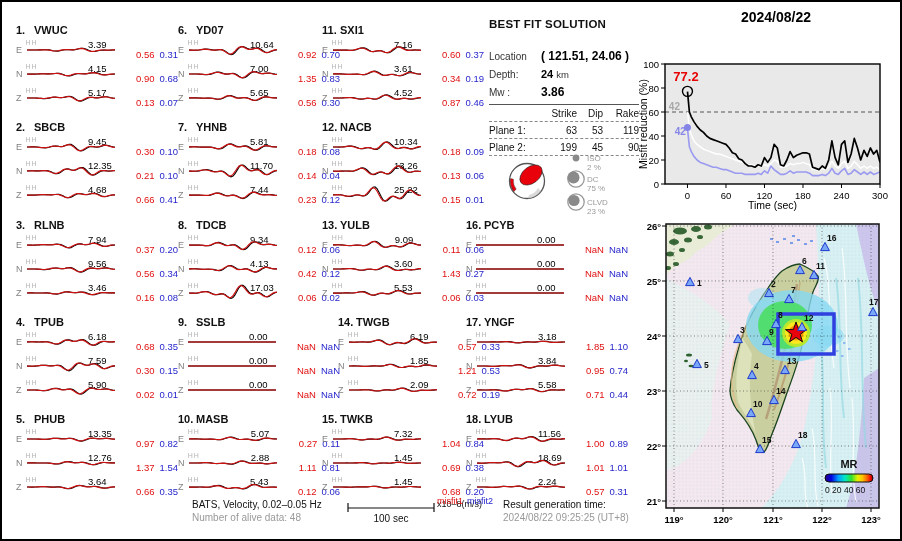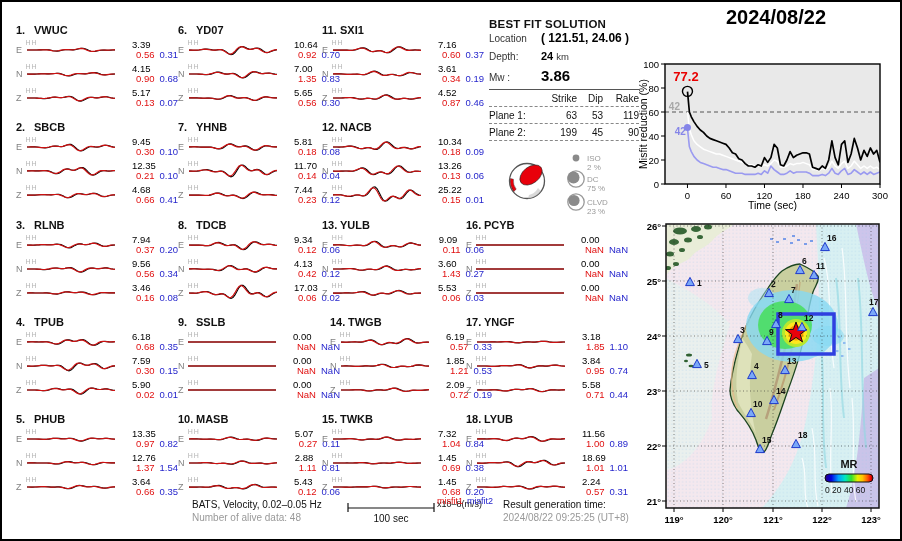--- a/index.html
+++ b/index.html
@@ -9,41 +9,41 @@
   
   .station{position:absolute;width:162px;}
   .shead{font-size:11px;font-weight:bold;height:14px;white-space:nowrap;}
   .snum{display:inline-block;width:18px;}
   .srow{display:flex;align-items:center;height:24px;}
   .comp{width:13px;font-size:9px;color:#808080;}
   .trace{position:relative;width:92px;height:24px;}
   .chan{position:absolute;left:1px;top:1px;font-size:7px;color:#b5b5b5;letter-spacing:1px;}
   .trace svg{position:absolute;left:0;top:0;}
   .nums{margin-left:3px;font-size:9.5px;line-height:10px;white-space:nowrap;}
-  .amp{color:#000;margin-left:44px;}
+  .amp{color:#000;}
   .m1{color:#e01010;margin-right:5px;margin-left:48px;}
   .m2{color:#2626cc;}
   
   #solution{left:487px;top:16px;width:152px;}
-  .sol-title{font-weight:bold;font-size:11.5px;margin-bottom:1px;letter-spacing:.2px;}
+  .sol-title{font-weight:bold;font-size:11.5px;margin-bottom:19px;letter-spacing:.2px;}
   .sol-row{font-size:10px;margin-bottom:5px;color:#222;display:flex;align-items:baseline;}
   .sol-row .lab{width:52px;color:#333;}
   .loc-val{font-weight:bold;font-size:12px;color:#000;}
   .depth-val{font-weight:bold;font-size:11px;color:#000;margin-right:3px;}
   .unit{font-size:9.5px;color:#333;}
-  .mw-val{font-weight:bold;font-size:15px;color:#000;}
+  .mw-val{font-weight:bold;font-size:12px;color:#000;}
   .sol-table{width:150px;font-size:10px;margin-top:2px;}
   .trow{display:grid;grid-template-columns:50px 38px 26px 36px;padding:3px 0 2px 0;}
   .trow div{text-align:right;}
   .trow .rl{text-align:left;}
   .thead{border-top:1px solid #555;border-bottom:1px dashed #888;}
   .tdata{border-bottom:1px dashed #888;}
   
   #datetime{left:650px;top:6px;width:248px;text-align:center;font-weight:bold;
-    font-size:20px;line-height:19px;color:#000;}
+    font-size:14px;line-height:19px;color:#000;}
   
   .f-black{font-size:10px;color:#111;white-space:nowrap;}
   .f-gray{font-size:10px;color:#999;white-space:nowrap;}
   .f-small{font-size:9px;color:#111;white-space:nowrap;}
   .leg1{color:#e01010;font-size:9px;margin-right:4px;}
   .leg2{color:#2626cc;font-size:9px;}
   text{font-family:"Liberation Sans",sans-serif;}
 </style>
 </head>
 <body>
@@ -629,21 +629,21 @@
               <polyline points="2,12.1 4,12.1 6,12.1 8,12.1 10,12.1 12,12.0 14,11.9 16,11.9 18,11.9 20,12.0 22,12.0 24,11.8 26,11.5 28,11.0 30,10.7 32,10.6 34,10.9 36,11.8 38,12.8 40,13.8 42,14.3 44,14.1 46,13.5 48,12.8 50,12.3 52,12.2 54,12.5 56,12.8 58,12.9 60,12.4 62,11.6 64,10.6 66,9.7 68,9.4 70,9.7 72,10.5 74,11.6 76,12.5 78,13.0 80,12.9 82,12.6 84,12.3 86,12.2 88,12.1 90,12.1" fill="none" stroke="#000" stroke-width="1.1"></polyline>
               <polyline points="2,12.1 4,12.1 6,12.1 8,12.1 10,12.0 12,12.0 14,11.9 16,11.9 18,12.0 20,12.0 22,11.9 24,11.7 26,11.4 28,11.0 30,10.8 32,10.9 34,11.5 36,12.4 38,13.3 40,13.9 42,14.1 44,13.7 46,13.0 48,12.4 50,12.1 52,12.2 54,12.6 56,12.8 58,12.6 60,11.9 62,11.0 64,10.2 66,9.6 68,9.7 70,10.3 72,11.2 74,12.2 76,12.9 78,13.0 80,12.8 82,12.5 84,12.2 86,12.1 88,12.1 90,12.2" fill="none" stroke="#cc1111" stroke-width="1.2"></polyline>
             </svg>
           </div>
           <div class="nums">
             <div class="amp">5.53</div>
             <div class="mrow"><span class="m1">0.06</span><span class="m2">0.03</span></div>
           </div>
         </div>
       </div>
-      <div class="station" style="left: 328px; top: 314px;">
+      <div class="station" style="left: 336px; top: 314px;">
         <div class="shead"><span class="snum">14.</span><span class="sname">TWGB</span></div>
         <div class="srow">
           <span class="comp">E</span>
           <div class="trace">
             <span class="chan">HH</span>
             <svg width="92" height="24">
               <polyline points="2,12.1 4,12.1 6,12.2 8,12.2 10,12.1 12,12.0 14,12.0 16,11.9 18,12.0 20,12.1 22,12.1 24,11.9 26,11.4 28,10.8 30,10.2 32,9.9 34,10.2 36,11.2 38,12.6 40,13.9 42,14.7 44,14.7 46,14.1 48,13.2 50,12.6 52,12.5 54,12.9 56,13.4 58,13.6 60,13.1 62,12.0 64,10.5 66,9.3 68,8.6 70,8.7 72,9.7 74,11.0 76,12.2 78,12.9 80,13.0 82,12.7 84,12.4 86,12.2 88,12.1 90,12.2" fill="none" stroke="#000" stroke-width="1.1"></polyline>
               <polyline points="2,12.1 4,12.1 6,12.1 8,12.1 10,12.1 12,12.0 14,11.9 16,11.9 18,12.0 20,12.1 22,12.0 24,11.7 26,11.2 28,10.6 30,10.2 32,10.3 34,10.9 36,12.0 38,13.3 40,14.2 42,14.6 44,14.3 46,13.5 48,12.8 50,12.4 52,12.6 54,13.1 56,13.4 58,13.2 60,12.4 62,11.2 64,9.9 66,9.0 68,8.8 70,9.4 72,10.5 74,11.8 76,12.7 78,13.1 80,13.0 82,12.6 84,12.3 86,12.2 88,12.2 90,12.2" fill="none" stroke="#cc1111" stroke-width="1.2"></polyline>
             </svg>
           </div>

